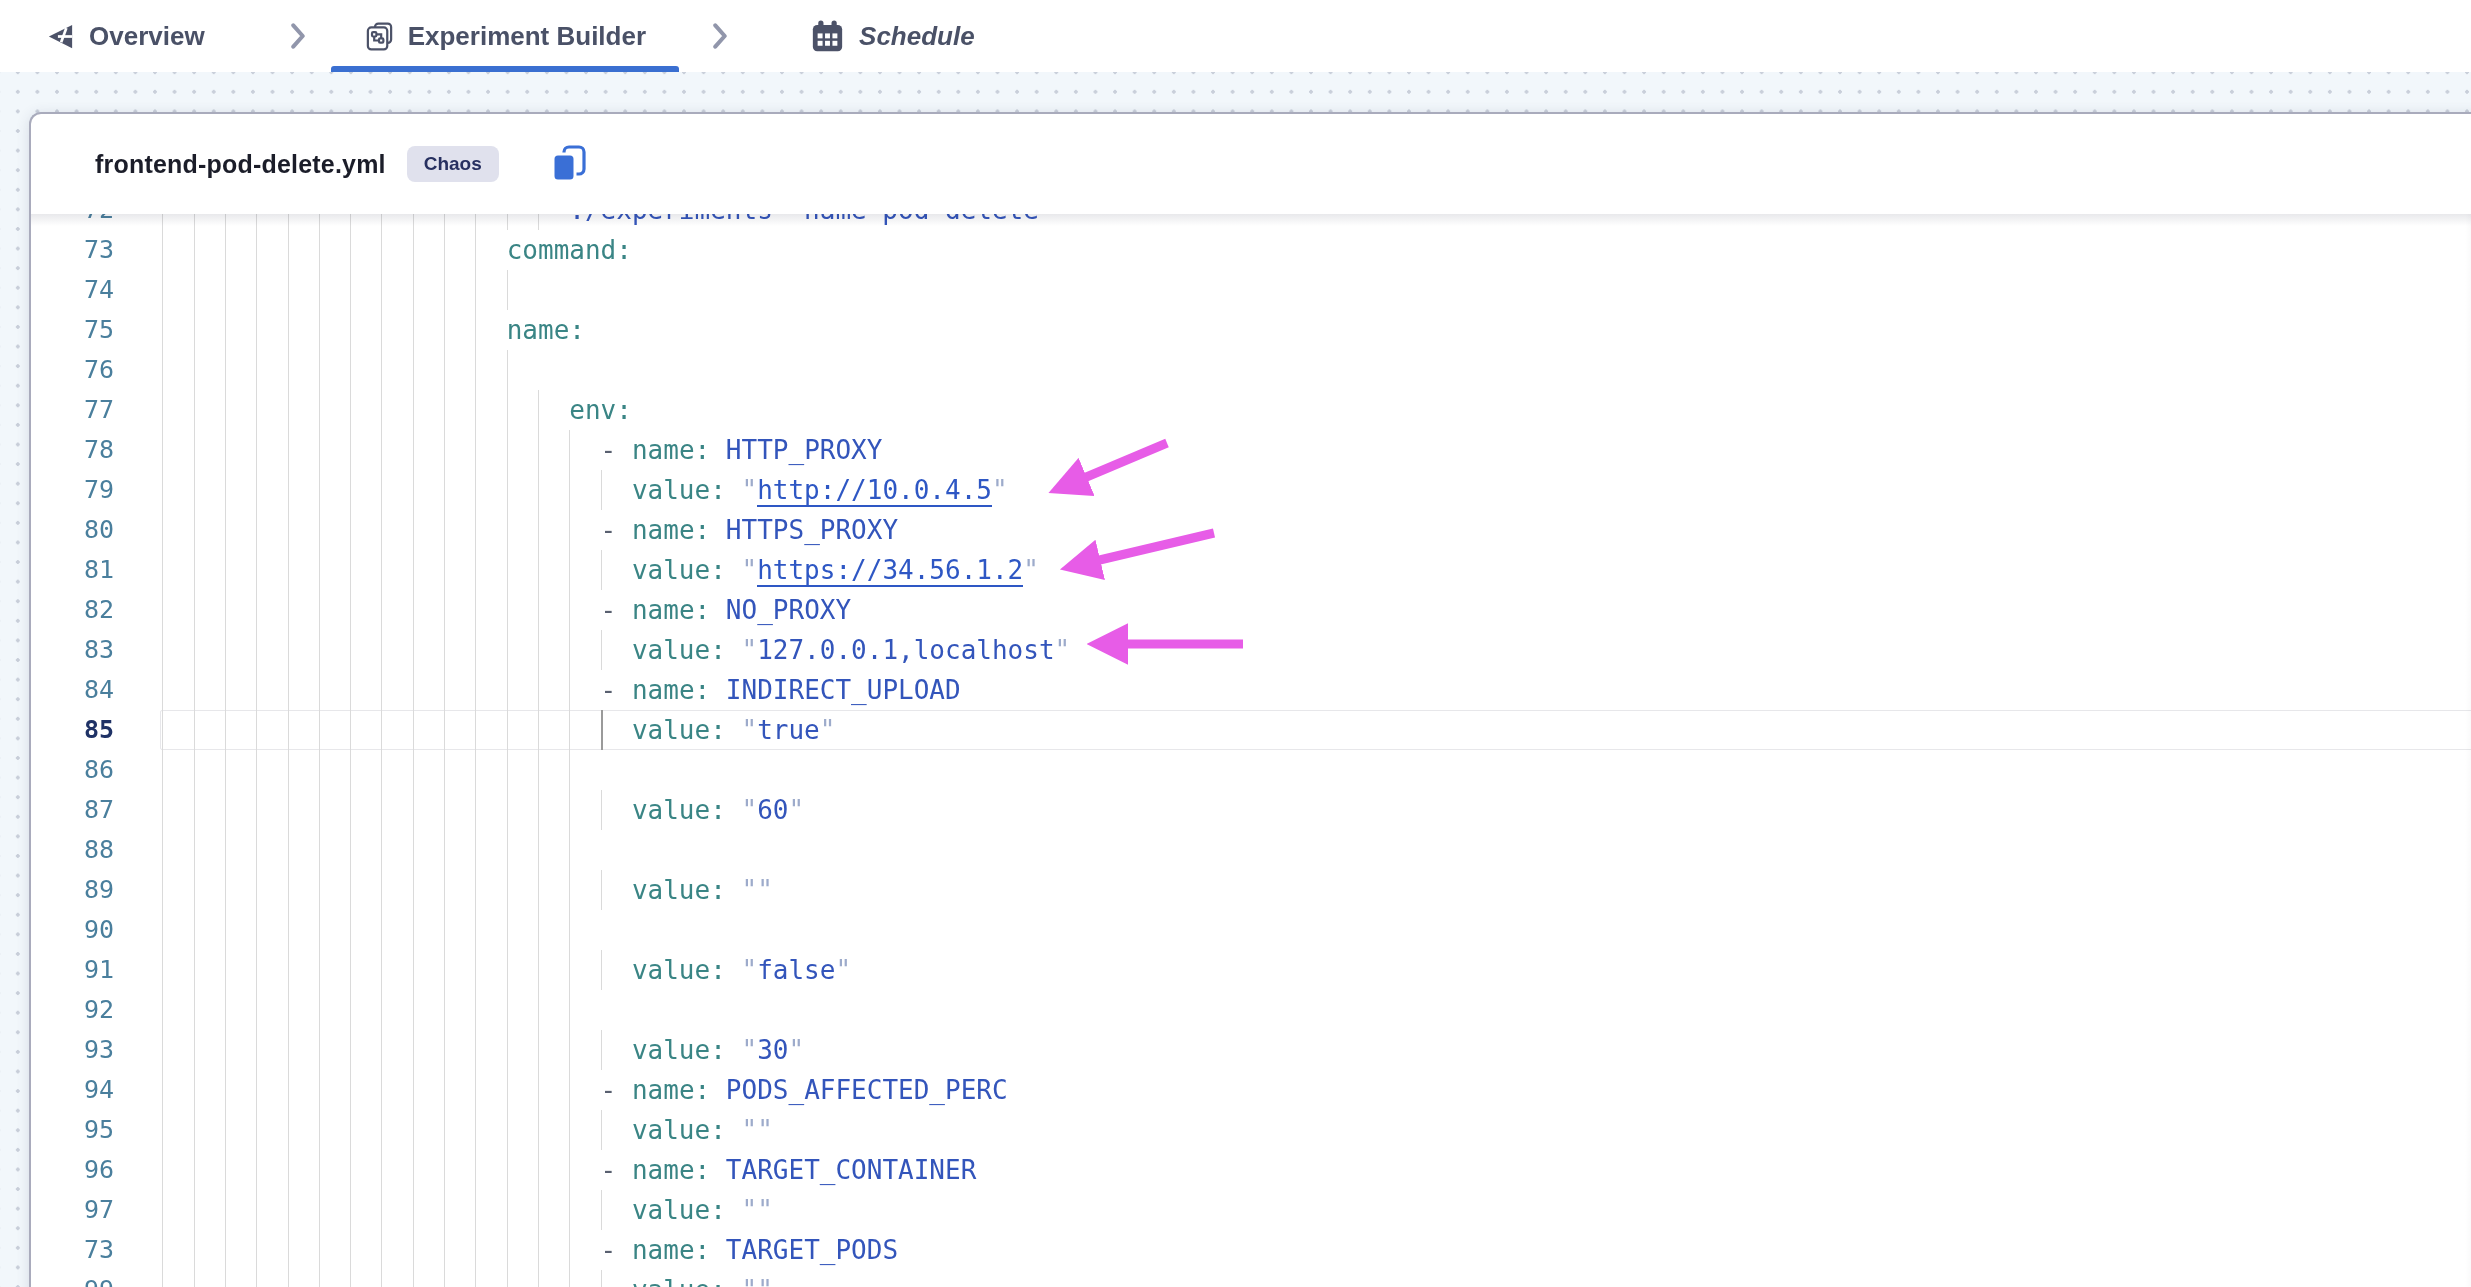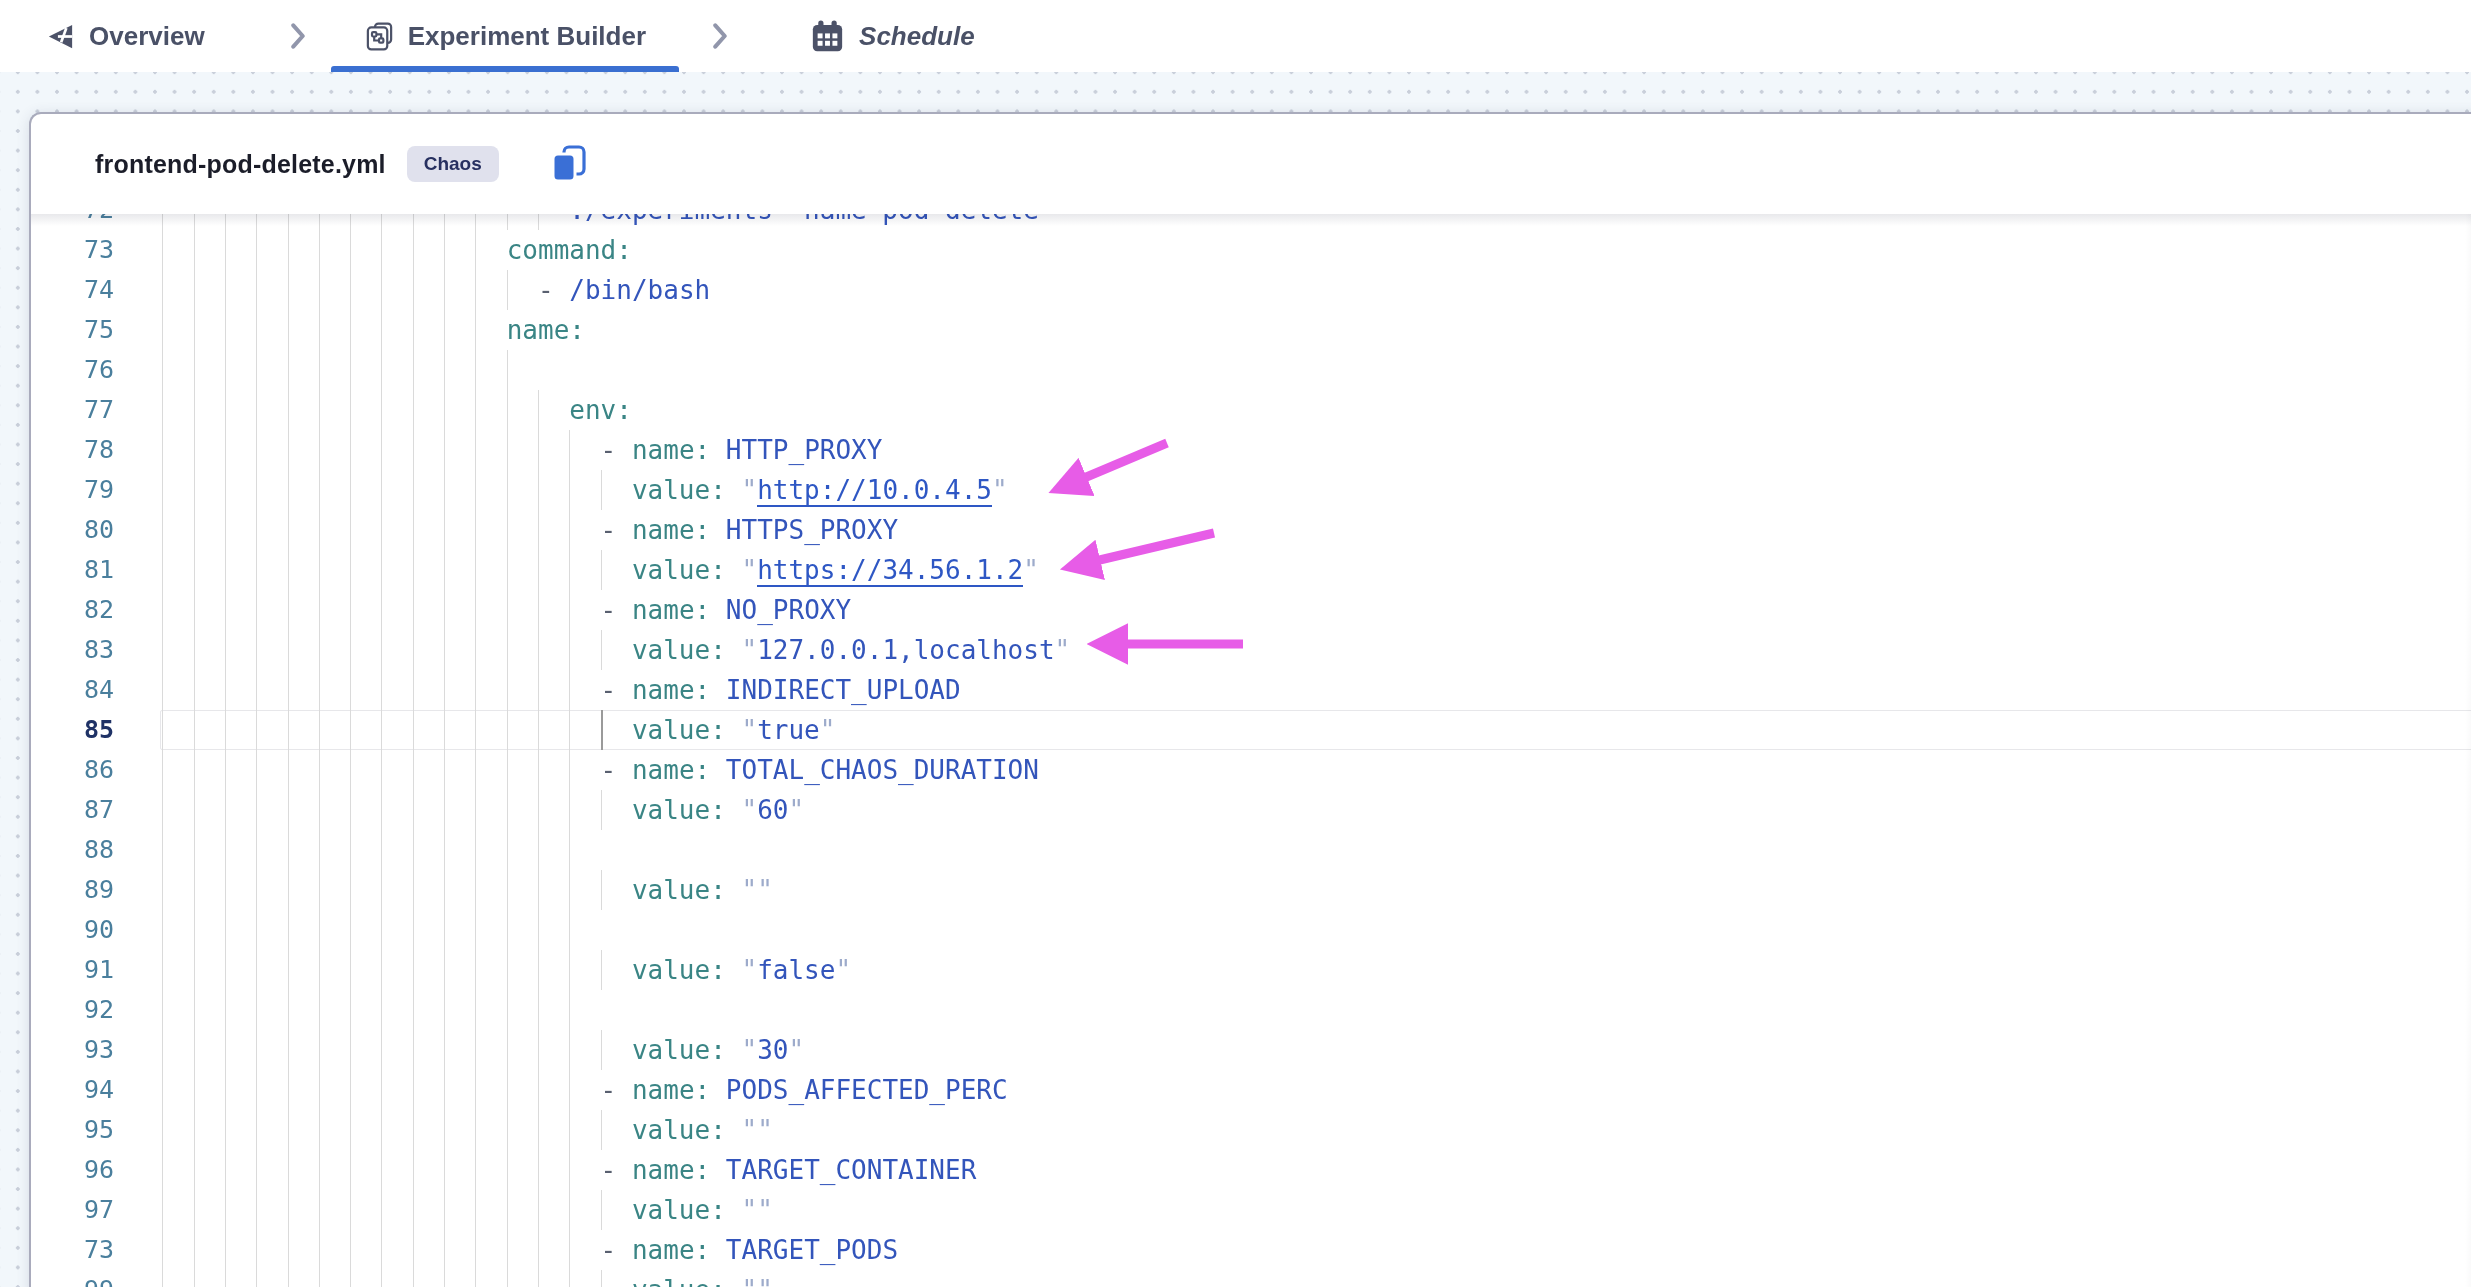--- a/index.html
+++ b/index.html
@@ -194,21 +194,20 @@
           <div class="guide" style="left: 225.2px;"></div>
           <div class="guide" style="left: 256.5px;"></div>
           <div class="guide" style="left: 287.8px;"></div>
           <div class="guide" style="left: 319.1px;"></div>
           <div class="guide" style="left: 350.4px;"></div>
           <div class="guide" style="left: 381.7px;"></div>
           <div class="guide" style="left: 413px;"></div>
           <div class="guide" style="left: 444.3px;"></div>
           <div class="guide" style="left: 475.6px;"></div>
           <span class="lnum">74</span>
-          <pre class="codeline">                          <span class="tk-dash">- </span><span class="tk-val">/bin/bash</span></pre>
         </div>
         <div class="row" style="top: 96px;">
           <div class="guide" style="left: 131.3px;"></div>
           <div class="guide" style="left: 162.6px;"></div>
           <div class="guide" style="left: 193.9px;"></div>
           <div class="guide" style="left: 225.2px;"></div>
           <div class="guide" style="left: 256.5px;"></div>
           <div class="guide" style="left: 287.8px;"></div>
           <div class="guide" style="left: 319.1px;"></div>
           <div class="guide" style="left: 350.4px;"></div>
@@ -408,21 +407,20 @@
           <div class="guide" style="left: 287.8px;"></div>
           <div class="guide" style="left: 319.1px;"></div>
           <div class="guide" style="left: 350.4px;"></div>
           <div class="guide" style="left: 381.7px;"></div>
           <div class="guide" style="left: 413px;"></div>
           <div class="guide" style="left: 444.3px;"></div>
           <div class="guide" style="left: 475.6px;"></div>
           <div class="guide" style="left: 506.9px;"></div>
           <div class="guide" style="left: 538.2px;"></div>
           <span class="lnum">86</span>
-          <pre class="codeline">                              <span class="tk-dash">- </span><span class="tk-key">name</span><span class="tk-key">: </span><span class="tk-val">TOTAL_CHAOS_DURATION</span></pre>
         </div>
         <div class="row" style="top: 576px;">
           <div class="guide" style="left: 131.3px;"></div>
           <div class="guide" style="left: 162.6px;"></div>
           <div class="guide" style="left: 193.9px;"></div>
           <div class="guide" style="left: 225.2px;"></div>
           <div class="guide" style="left: 256.5px;"></div>
           <div class="guide" style="left: 287.8px;"></div>
           <div class="guide" style="left: 319.1px;"></div>
           <div class="guide" style="left: 350.4px;"></div>

